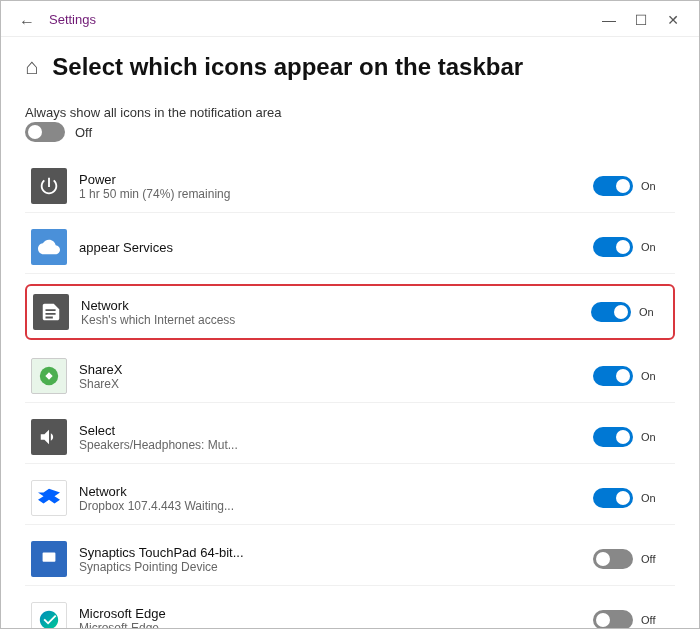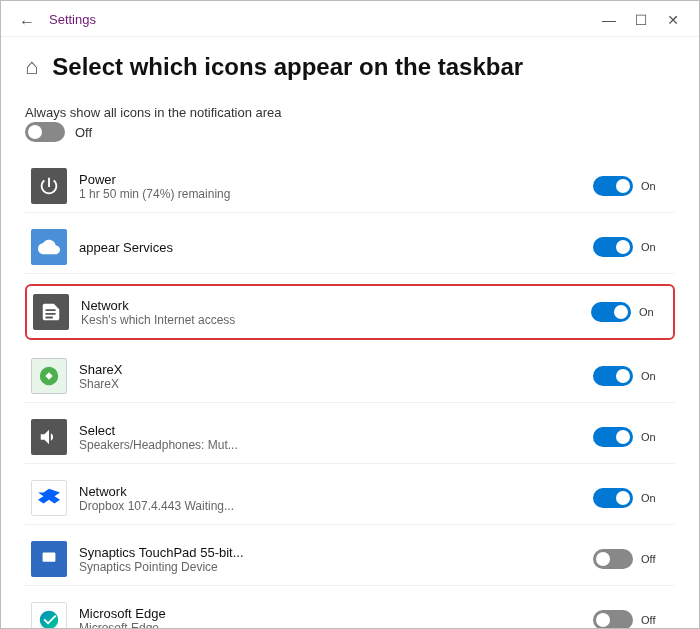--- a/index.html
+++ b/index.html
@@ -353,21 +353,21 @@
       </div>
 
       <div class="list-item">
         <div class="item-icon icon-synaptics">
           <svg viewBox="0 0 24 24" fill="white">
             <rect x="4" y="4" width="16" height="12" rx="2" fill="white" stroke="#2e6abf" stroke-width="2"></rect>
             <line x1="12" y1="10" x2="12" y2="10" stroke="#2e6abf" stroke-width="2"></line>
           </svg>
         </div>
         <div class="item-text">
-          <div class="item-name">Synaptics TouchPad 55-bit...</div>
+          <div class="item-name">Synaptics TouchPad 64-bit...</div>
           <div class="item-sub">Synaptics Pointing Device</div>
         </div>
         <div class="item-control">
           <div class="toggle">
             <div class="toggle-track off">
               <div class="toggle-thumb"></div>
             </div>
           </div>
           <span class="item-toggle-label">Off</span>
         </div>

